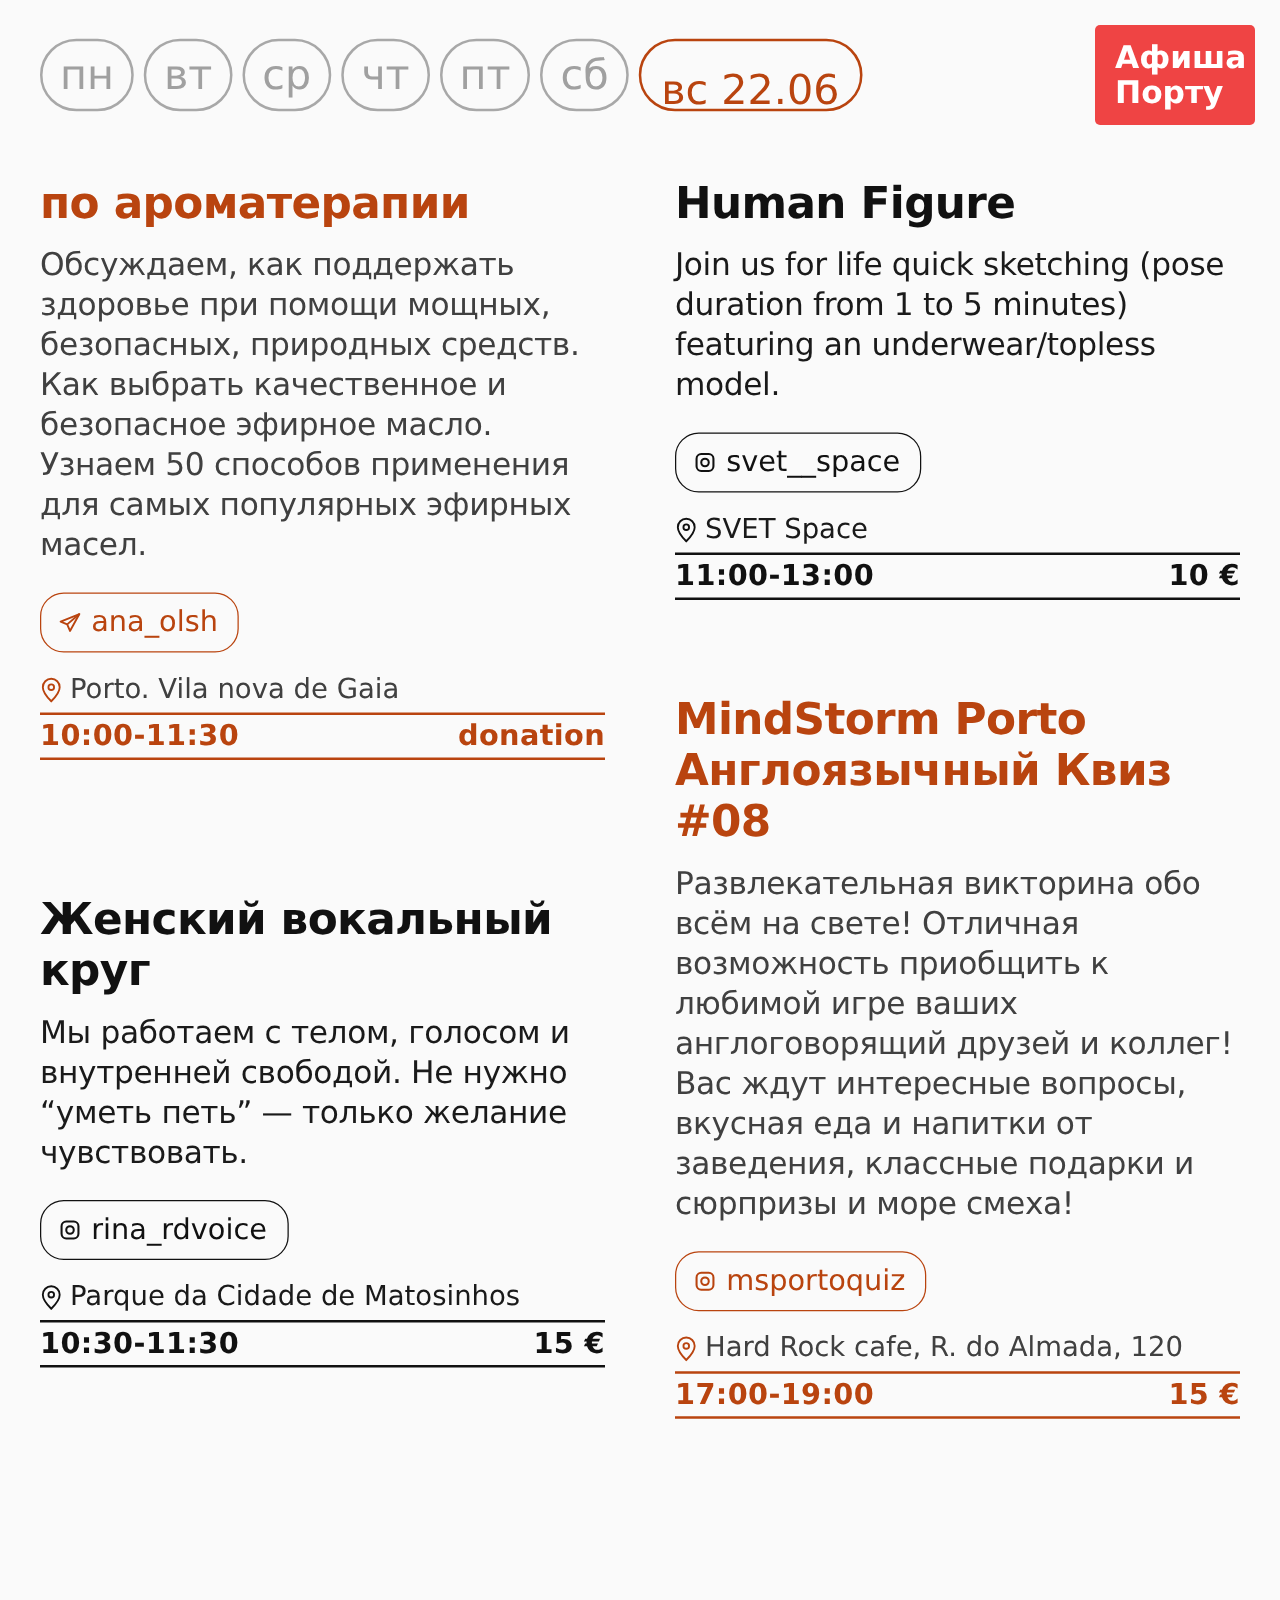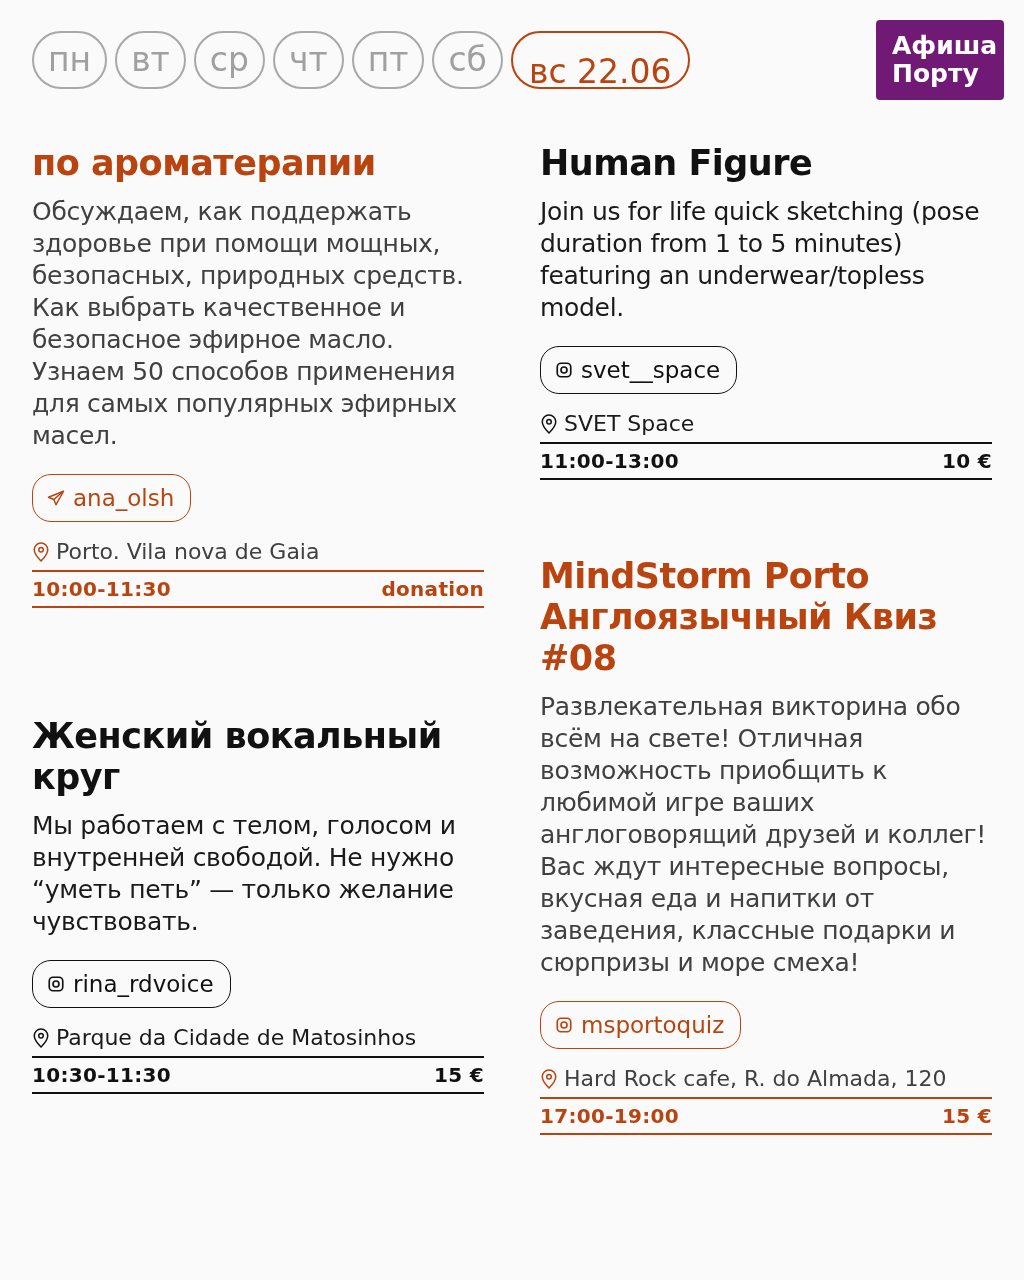--- a/index.html
+++ b/index.html
@@ -9,21 +9,21 @@
   .days { position: absolute; left: 32px; top: 31px; display: flex; gap: 8px; }
   .day {
     height: 58px; border: 2.5px solid #a8a8a8; border-radius: 29px;
     color: #a0a0a0; font-size: 33px; line-height: 53px; text-align: center;
     padding: 0 14px; min-width: 70px; font-family: "DejaVu Sans", sans-serif;
   }
   .day.active { border-color: #b9440f; color: #b9440f; padding: 12px 16px; }
 
   .logo {
     position: absolute; left: 876px; top: 20px; width: 128px; height: 80px;
-    background: #701a75; border-radius: 4px; color: #fff;
+    background: #ef4444; border-radius: 4px; color: #fff;
     font-weight: bold; font-size: 25px; line-height: 28px;
     padding: 12px 0 0 16px; font-family: "DejaVu Sans", sans-serif;
   }
 
   .event { position: absolute; width: 452px; }
   .e1 { left: 32px; top: 143px; }
   .e2 { left: 540px; top: 143px; }
   .e3 { left: 32px; top: 716px; }
   .e4 { left: 540px; top: 556px; }
 
@@ -43,21 +43,21 @@
   }
   .tag svg { width: 18px; height: 18px; }
   .loc {
     display: flex; align-items: center; gap: 6px; margin-top: 16px;
     font-size: 22px; line-height: 28px; font-family: "DejaVu Sans", sans-serif;
   }
   .loc svg { width: 18px; height: 22px; }
   .bar {
     margin-top: 4px; border-top: 2.5px solid; border-bottom: 2.5px solid;
     display: flex; justify-content: space-between; align-items: center;
-    height: 38px; font-weight: bold; font-size: 20px; font-family: "DejaVu Sans", sans-serif;
+    height: 38px; font-weight: bold; font-size: 23px; font-family: "DejaVu Sans", sans-serif;
     letter-spacing: 0.3px;
   }
 
   .orange { color: #b9440f; border-color: #b9440f; }
   .black { color: #111; border-color: #111; }
   .orange .desc, .orange .loc { color: #404040; }
   .black .desc, .black .loc { color: #1a1a1a; }
 </style>
 </head>
 <body>

